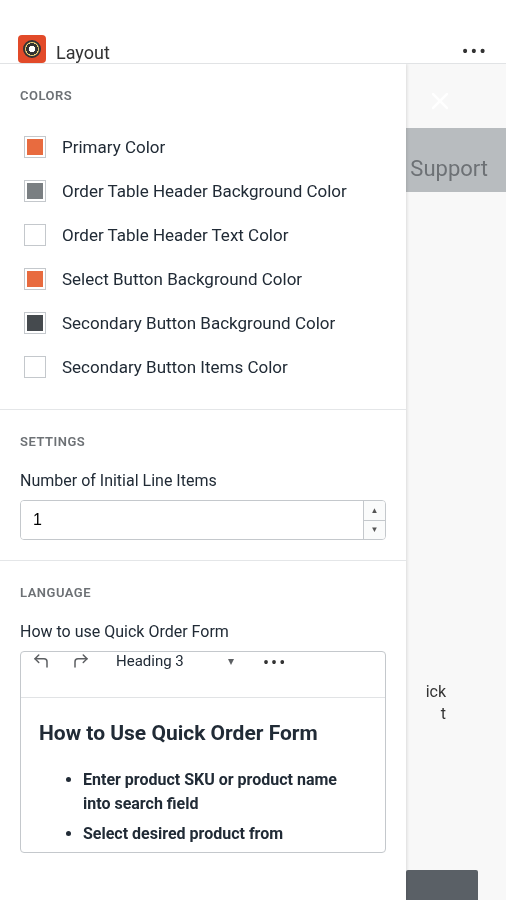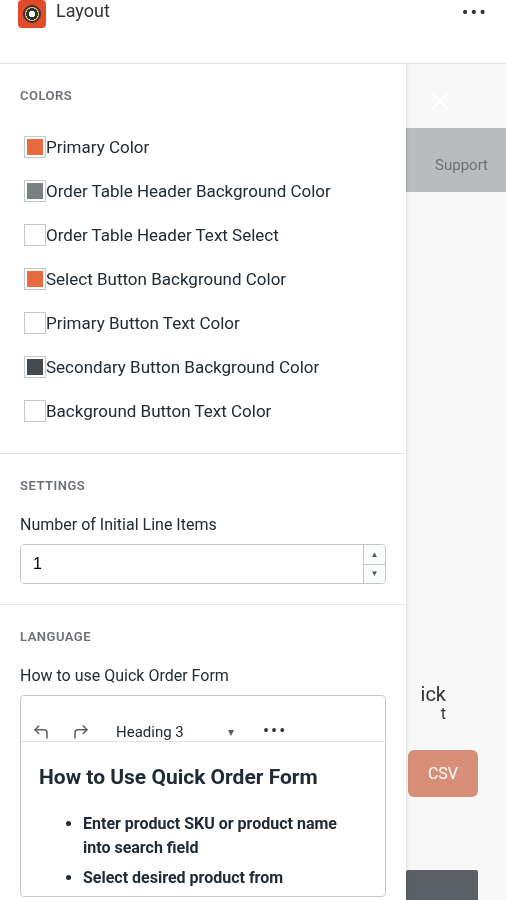--- a/index.html
+++ b/index.html
@@ -10,21 +10,21 @@
     overflow: hidden;
     background: #f4f4f5;
     position: relative;
     color: #212b36;
   }
   .header {
     height: 64px;
     background: #fff;
     border-bottom: 1px solid #e1e3e5;
     display: flex;
-    align-items: flex-start;
+    align-items: flex-end;
     padding: 0 18px;
     position: relative;
     z-index: 20;
   }
   .header-logo {
     width: 28px;
     height: 28px;
     background: #e24a29;
     border-radius: 4px;
     display: flex;
@@ -56,42 +56,42 @@
     top: 64px;
     left: 0;
     right: 0;
     bottom: 0;
     background: #f8f8f8;
   }
   .support-text {
     position: absolute;
     top: 92px;
     right: 18px;
-    font-size: 15px;
+    font-size: 22px;
     color: #6d7175;
   }
   .close-x {
     position: absolute;
     top: 90px;
     right: 55px;
     font-size: 24px;
     color: #fff;
     z-index: 5;
     pointer-events: auto;
     cursor: pointer;
   }
   .gray-strip {
     position: absolute;
     top: 64px;
     left: 0;
     right: 0;
     height: 64px;
     background: #b8bcbf;
   }
-  .bg-hint1 { position:absolute; right:60px; top:618px; color:#333; font-size:20px; }
+  .bg-hint1 { position:absolute; right:60px; top:618px; color:#333; font-size:16px; }
   .bg-hint2 { position:absolute; right:60px; top:640px; color:#333; font-size:16px; }
   .csv-btn {
     position: absolute;
     right: 28px;
     top: 686px;
     background: #d78f78;
     color: #fff;
     padding: 14px 20px;
     border-radius: 6px;
     font-size: 16px;
@@ -123,20 +123,21 @@
   .section-title {
     font-size: 13px;
     font-weight: 600;
     color: #6d7175;
     letter-spacing: 0.5px;
     margin-bottom: 22px;
   }
   .color-row {
     display: flex;
     align-items: center;
+    gap: 16px;
     padding: 11px 4px;
     cursor: pointer;
   }
   .swatch {
     width: 22px;
     height: 22px;
     border: 1px solid #c4c8cc;
     padding: 2px;
     background: #fff;
     flex: 0 0 auto;
@@ -189,21 +190,21 @@
   }
   .step-btn:first-child { border-bottom: 1px solid #c4c8cc; }
   .editor {
     border: 1px solid #c4c8cc;
     border-radius: 4px;
     background: #fff;
     margin-top: 6px;
   }
   .toolbar {
     display: flex;
-    align-items: flex-end;
+    align-items: flex-start;
     height: 46px;
     border-bottom: 1px solid #e1e3e5;
   }
   .tb-btn {
     width: 40px;
     display: flex;
     align-items: center;
     justify-content: center;
     cursor: pointer;
     color: #5c5f62;
@@ -262,21 +263,20 @@
   </div>
   <div class="header-title">Layout</div>
   <div class="header-more">•••</div>
 </div>
 
 <div class="backdrop">
   <div class="gray-strip"></div>
   <div class="support-text">Support</div>
   <div class="bg-hint1">ick</div>
   <div class="bg-hint2">t</div>
-  <div class="csv-btn">CSV</div>
   <div class="dark-bar"></div>
 </div>
 
 <div class="close-x">
   <svg width="22" height="22" viewBox="0 0 22 22" stroke="#fff" stroke-width="2.5" stroke-linecap="round">
     <line x1="4" y1="4" x2="18" y2="18"></line>
       <line x1="18" y1="4" x2="4" y2="18"></line>
   </svg>
 </div>
 
@@ -294,45 +294,39 @@
         <div class="color-row">
           <div class="swatch">
             <div class="swatch-inner" style="background: rgb(122, 127, 130);"></div>
           </div>
           <div class="color-label">Order Table Header Background Color</div>
         </div>
         <div class="color-row">
           <div class="swatch">
             <div class="swatch-inner" style="background: rgb(255, 255, 255);"></div>
           </div>
-          <div class="color-label">Order Table Header Text Select</div>
+          <div class="color-label">Order Table Header Text Color</div>
         </div>
         <div class="color-row">
           <div class="swatch">
             <div class="swatch-inner" style="background: rgb(232, 107, 63);"></div>
           </div>
           <div class="color-label">Select Button Background Color</div>
         </div>
         <div class="color-row">
           <div class="swatch">
+            <div class="swatch-inner" style="background: rgb(69, 74, 78);"></div>
+          </div>
+          <div class="color-label">Secondary Button Background Color</div>
+        </div>
+        <div class="color-row">
+          <div class="swatch">
             <div class="swatch-inner" style="background: rgb(255, 255, 255);"></div>
           </div>
-          <div class="color-label">Primary Button Text Color</div>
-        </div>
-        <div class="color-row">
-          <div class="swatch">
-            <div class="swatch-inner" style="background: rgb(69, 74, 78);"></div>
-          </div>
-          <div class="color-label">Secondary Button Background Color</div>
-        </div>
-        <div class="color-row">
-          <div class="swatch">
-            <div class="swatch-inner" style="background: rgb(255, 255, 255);"></div>
-          </div>
-          <div class="color-label">Background Button Text Color</div>
+          <div class="color-label">Secondary Button Items Color</div>
         </div>
       </div>
   </div>
 
   <div class="section">
     <div class="section-title">SETTINGS</div>
     <div class="field-label">Number of Initial Line Items</div>
     <div class="number-input">
       <input type="text" value="1" style="">
       <div class="steppers">

